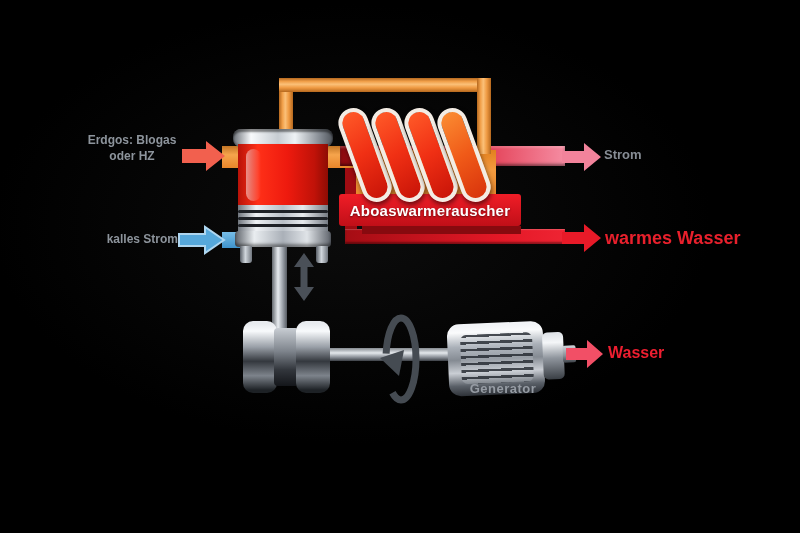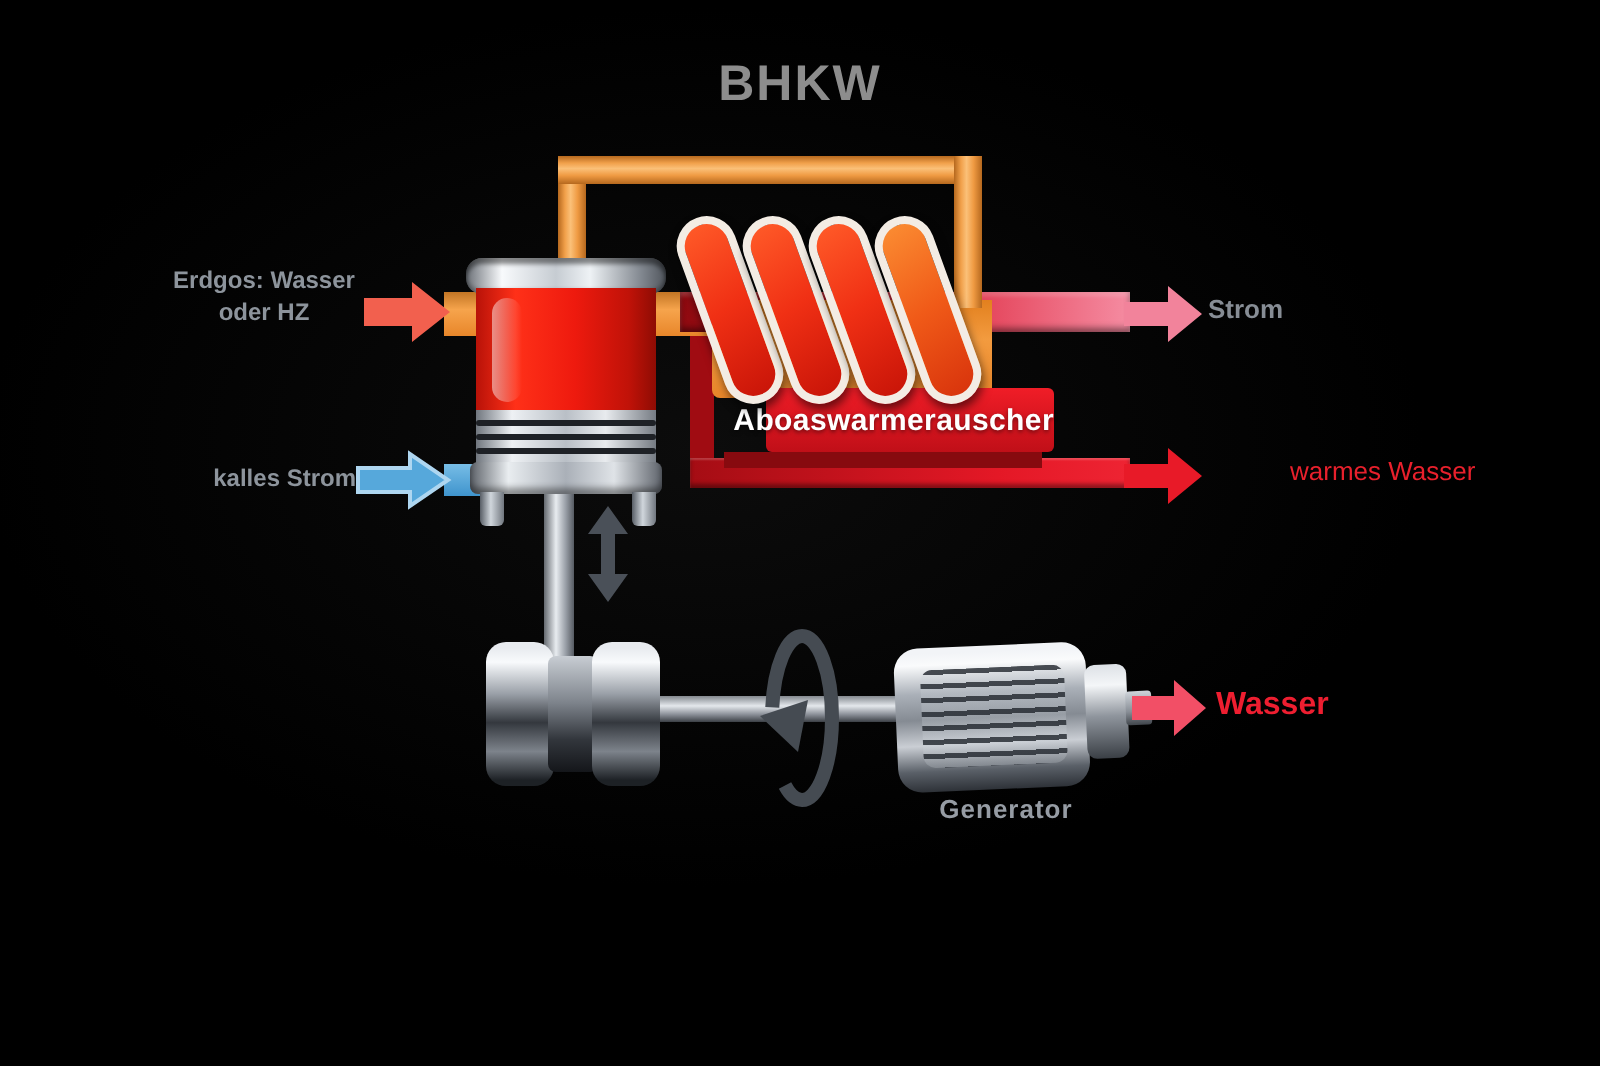--- a/index.html
+++ b/index.html
@@ -26,25 +26,25 @@
   .bandWarm{left:345px;top:229px;width:220px;height:15px;z-index:2;
     background:linear-gradient(to right,#a50d14,#e41826 70%,#ee2433);
     box-shadow:inset 0 1px 1px rgba(255,255,255,.2), inset 0 -2px 2px rgba(0,0,0,.4);}
   .connRed{left:345px;top:165px;width:12px;height:72px;background:#a00c12;z-index:1;}
   .stripDark{left:362px;top:226px;width:159px;height:8px;background:#870a0f;z-index:2;}
   .stubBlue{left:222px;top:232px;width:18px;height:16px;background:linear-gradient(to bottom,#77bde6,#3f94cd);z-index:2;}
 
   
   .hxPanel{left:356px;top:150px;width:140px;height:49px;z-index:3;
     background:linear-gradient(to bottom,#e2801e,#f39b3f 40%,#e8862a);border-radius:0 0 4px 4px;}
-  .hxBanner{left:339px;top:194px;width:144px;height:32px;z-index:4;border-radius:3px;
+  .hxBanner{left:339px;top:194px;width:182px;height:32px;z-index:4;border-radius:3px;
     background:linear-gradient(to bottom,#f01d27,#c00f18);
-    display:flex;align-items:center;justify-content:flex-end;
+    display:flex;align-items:center;justify-content:center;
     color:#fff;font-weight:bold;font-size:15px;letter-spacing:.2px;
-    text-shadow:0 1px 2px rgba(0,0,0,.5);margin-left:44px;}
+    text-shadow:0 1px 2px rgba(0,0,0,.5);}
   .coil{width:22px;height:90px;border:4px solid #f3ece4;border-radius:16px;
     background:linear-gradient(165deg,#ff5a28 0%,#f03014 48%,#c81408 100%);
     transform:rotate(-20deg);box-shadow:0 3px 5px rgba(0,0,0,.55);position:absolute;top:2px;}
   .coil.c4{background:linear-gradient(165deg,#fb8c32 0%,#f05a18 50%,#d8330c 100%);}
 
   
   .rim{left:233px;top:129px;width:100px;height:18px;z-index:6;border-radius:8px;
     background:linear-gradient(to right,#6a6f76,#f8fafc 18%,#c6ccd2 45%,#eef2f5 62%,#80868e 88%,#50555c);
     box-shadow:inset 0 3px 2px rgba(0,0,0,.45), inset 0 -2px 2px rgba(0,0,0,.3);}
   .cylBody{left:238px;top:144px;width:90px;height:62px;z-index:6;
@@ -77,32 +77,31 @@
   .genCap{left:99px;top:16px;width:21px;height:47px;border-radius:5px;position:absolute;
     background:linear-gradient(to bottom,#dde1e6,#f4f6f8 22%,#8f959d 55%,#3a3f45);}
   .genStub{left:119px;top:30px;width:13px;height:17px;border-radius:2px;position:absolute;
     background:linear-gradient(to bottom,#cfd4da,#888e96 60%,#40454b);}
 
   
   .lblGray{color:#8d949c;font-weight:bold;font-size:12px;line-height:16px;}
   .lblFuel{left:80px;top:132px;width:104px;text-align:center;}
   .lblCold{left:78px;top:231px;width:100px;text-align:right;}
   .lblAbgas{left:604px;top:147px;font-size:13px;color:#878d95;font-weight:bold;}
-  .lblWarm{left:605px;top:228px;font-size:13px;color:#e8202c;font-weight:normal;margin-left:40px;}
+  .lblWarm{left:605px;top:228px;font-size:18px;color:#e8202c;font-weight:bold;}
   .lblStrom{left:608px;top:344px;font-size:16px;color:#ee1e30;font-weight:bold;}
-  .lblGen{left:458px;top:397px;width:90px;text-align:center;font-size:13px;
+  .lblGen{left:458px;top:381px;width:90px;text-align:center;font-size:13px;
     color:#969ca4;font-weight:bold;letter-spacing:.5px;}
   .z6{z-index:6;} .z7{z-index:7;}
 </style>
 </head>
 <body>
 
 <div id="stage">
 
-  <div class="abs title">BHKW</div>
 
   <div class="abs pipeV" style="left:279px;top:78px;height:62px;"></div>
   <div class="abs pipeH" style="left:279px;top:78px;width:212px;"></div>
   <div class="abs pipeV" style="left:477px;top:78px;height:76px;"></div>
   <div class="abs stubO" style="left:222px;top:146px;width:18px;height:22px;"></div>
   <div class="abs stubO" style="left:328px;top:146px;width:34px;height:22px;"></div>
 
   <div class="abs bandExhaust"></div>
   <div class="abs connRed"></div>
   <div class="abs bandWarm"></div>
@@ -164,21 +163,21 @@
     <polygon points="0,9 22,9 22,1 39,15 22,29 22,21 0,21" fill="#f2839b"></polygon>
   </svg>
   <svg class="abs z6" style="left:562px;top:222px;" width="40" height="32" viewBox="0 0 40 32">
     <polygon points="0,10 22,10 22,2 39,16 22,30 22,22 0,22" fill="#e81a28"></polygon>
   </svg>
   <svg class="abs z6" style="left:566px;top:338px;" width="38" height="32" viewBox="0 0 38 32">
     <polygon points="0,10 21,10 21,2 37,16 21,30 21,22 0,22" fill="#f24f66"></polygon>
   </svg>
 
   <div class="abs lblGray lblFuel z6">
-    <div>Erdgos: Wasser</div>
+    <div>Erdgos: Blogas</div>
     <div>oder HZ</div>
   </div>
   <div class="abs lblGray lblCold z6">kalles Strom</div>
   <div class="abs lblAbgas z6">Strom</div>
   <div class="abs lblWarm z6">warmes Wasser</div>
   <div class="abs lblStrom z6">Wasser</div>
   <div class="abs lblGen z6">Generator</div>
 
 </div>
 

